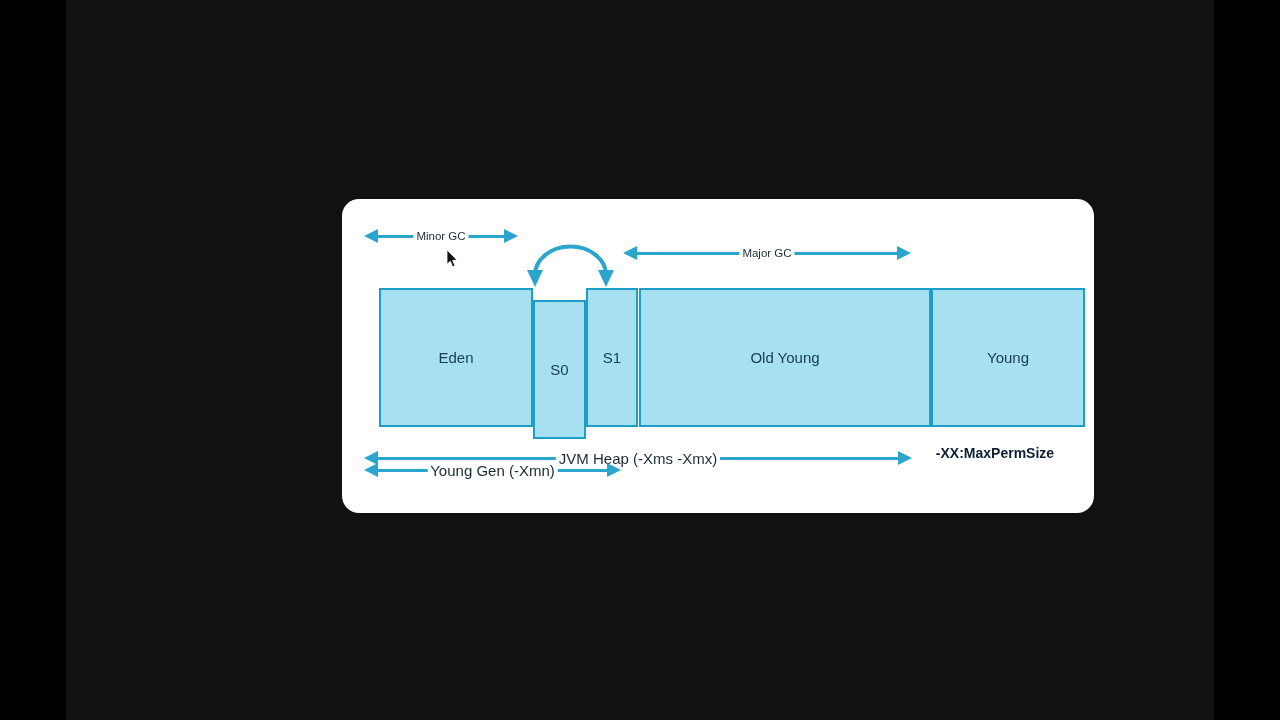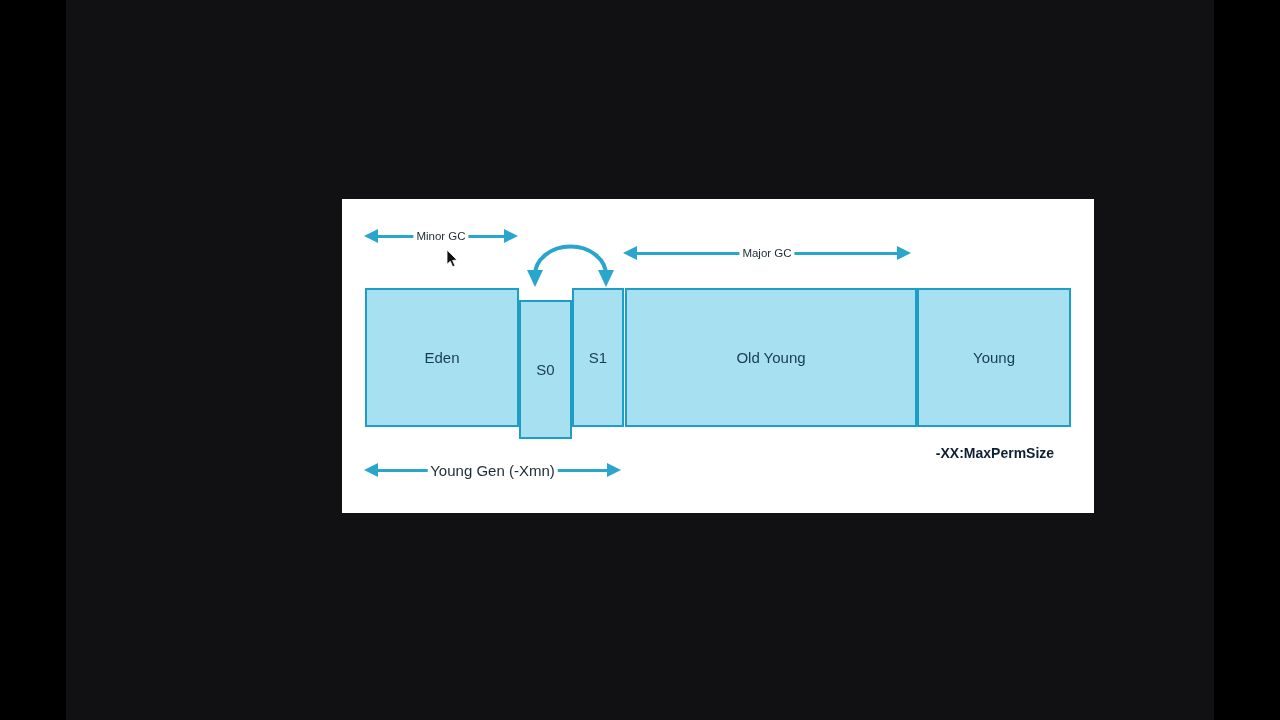--- a/index.html
+++ b/index.html
@@ -13,20 +13,21 @@
   }
   .stage {
     position: absolute; left: 66px; top: 0;
     width: 1148px; height: 720px;
     background: #111113;
   }
   .panel {
     position: absolute; left: 276px; top: 199px;
     width: 752px; height: 314px;
     background: #ffffff;
+    border-radius: 17px;
   }
 
   
   .h-arrow {
     position: absolute;
     height: 14px;
     display: flex;
     align-items: center;
   }
   .h-arrow .line {
@@ -63,21 +64,21 @@
   }
   .region {
     height: 100%;
     background: #a7e0f0;
     border: 2px solid #1d9ec7;
     display: flex; align-items: center; justify-content: center;
     color: #173d50;
     font-size: 15px;
     white-space: nowrap;
   }
-  .region.eden { width: 154px; }
+  .region.eden { width: 154px; margin-left: 14px; }
   .region.s0   { width: 53px; margin-top: 12px; }
   .region.s1   { width: 52px; margin-right: 1px; }
   .region.old  { width: 292px; }
   .region.perm { width: 154px; }
 
   
   .swap-arc {
     position: absolute; left: 185px; top: 44px;
     width: 87px; height: 44px;
   }
@@ -136,20 +137,26 @@
         <span>S1</span>
       </div>
       <div class="region old">
         <span>Old Young</span>
       </div>
       <div class="region perm">
         <span>Young</span>
       </div>
     </div>
 
+    <div class="h-arrow" style="left:22px; top:252px; width:548px;">
+      <span class="head left"></span>
+      <span class="line"></span>
+      <span class="head right"></span>
+      <span class="arrow-label lbl-lg">JVM Heap (-Xms -Xmx)</span>
+    </div>
 
     <div class="h-arrow" style="left:22px; top:264px; width:257px;text-decoration:underline;">
       <span class="head left"></span>
       <span class="line"></span>
       <span class="head right"></span>
       <span class="arrow-label lbl-lg">Young Gen (-Xmn)</span>
     </div>
 
     <div class="perm-flags">
       <div>-XX:MaxPermSize</div>

